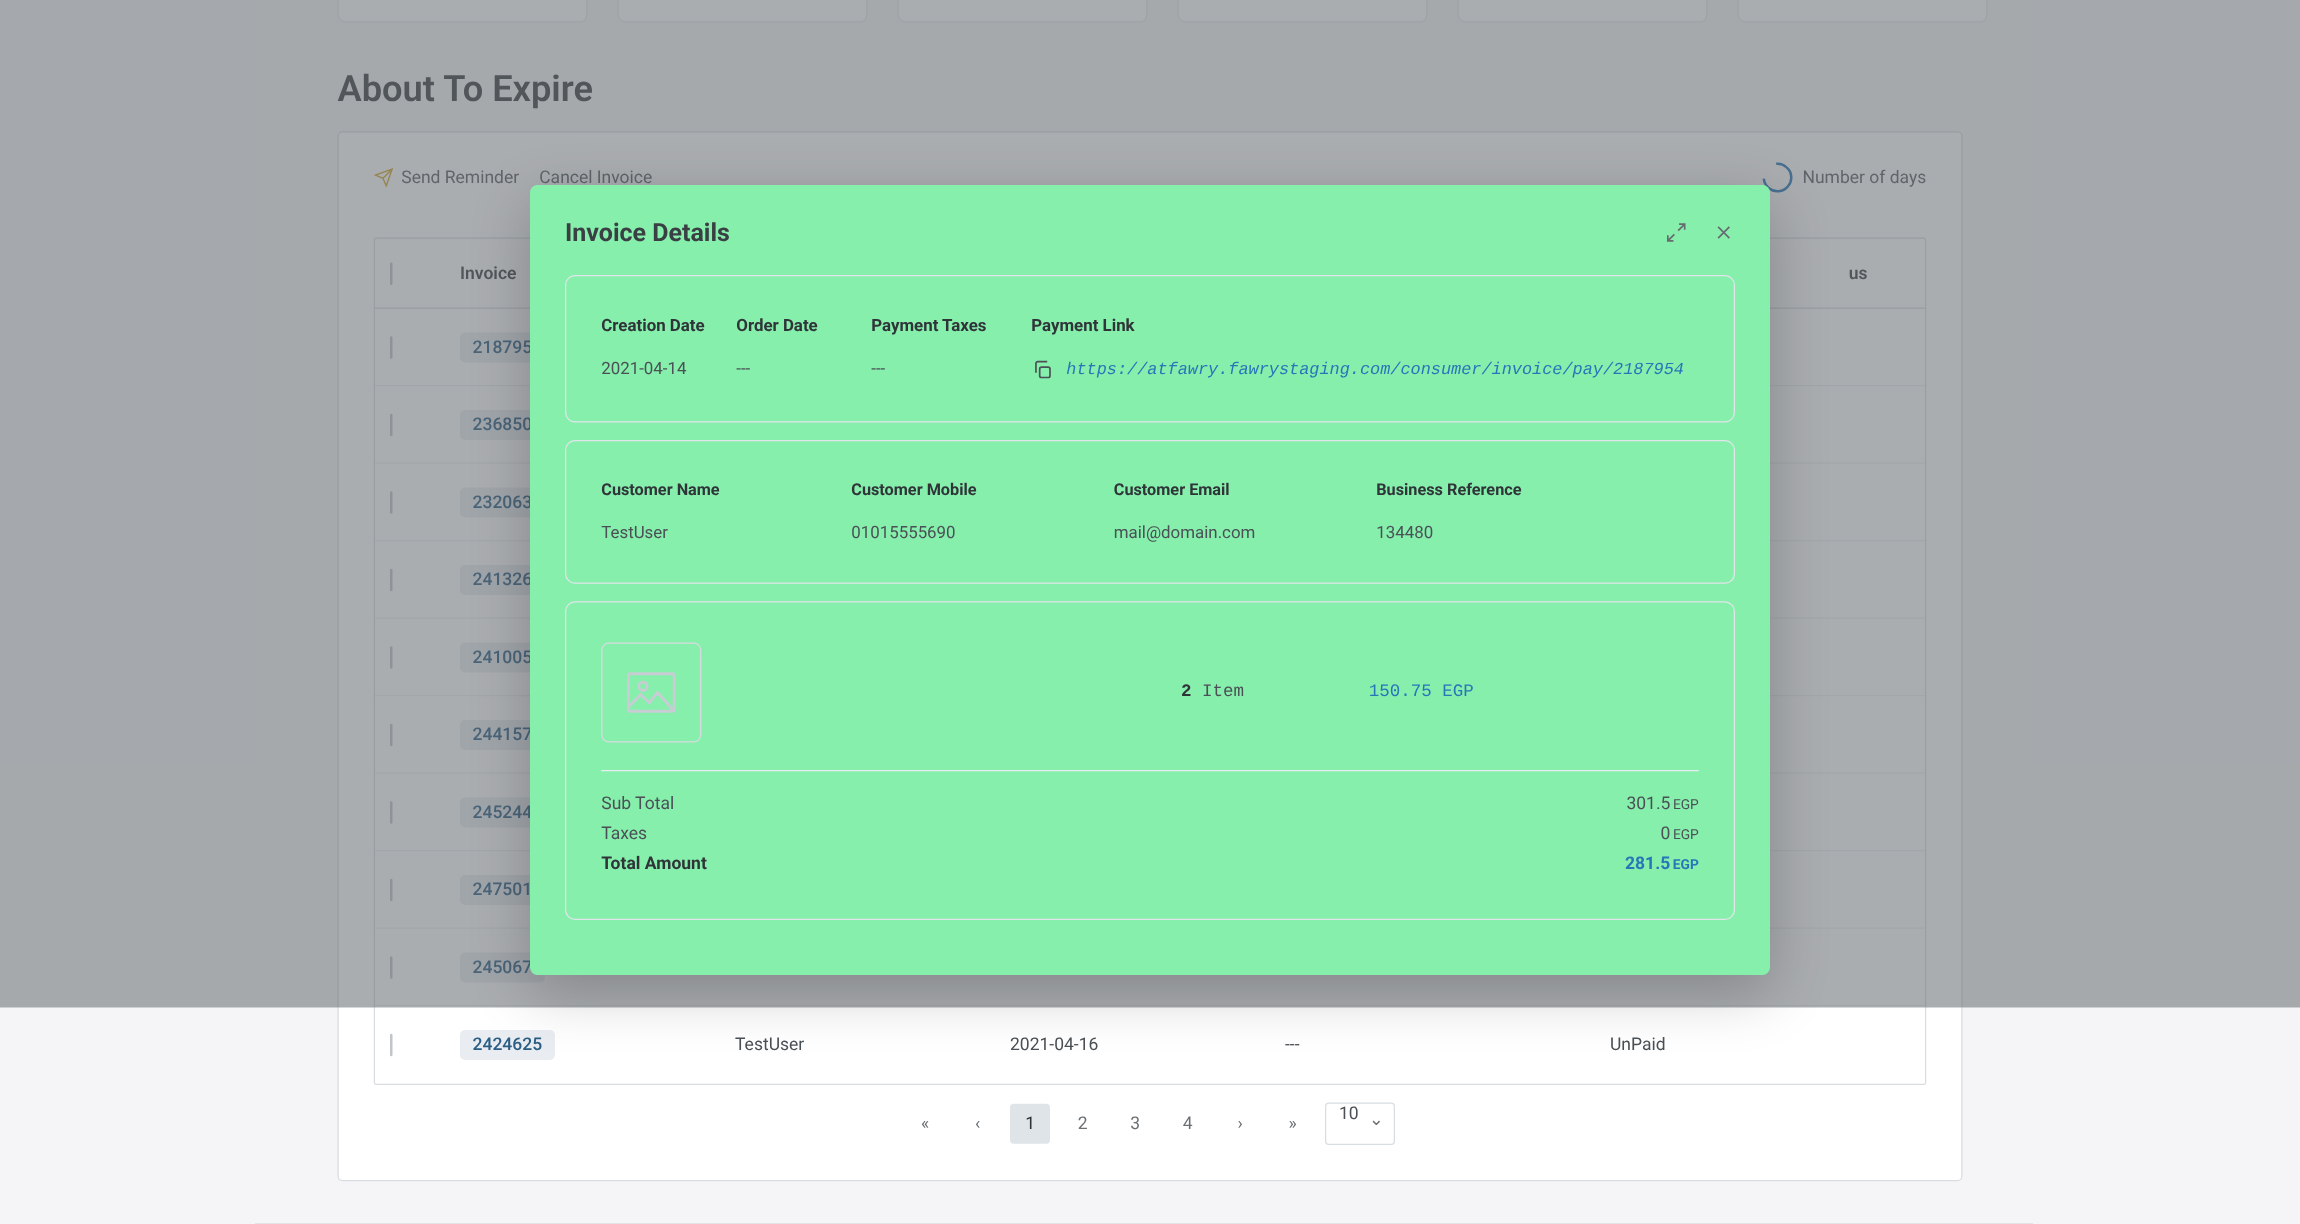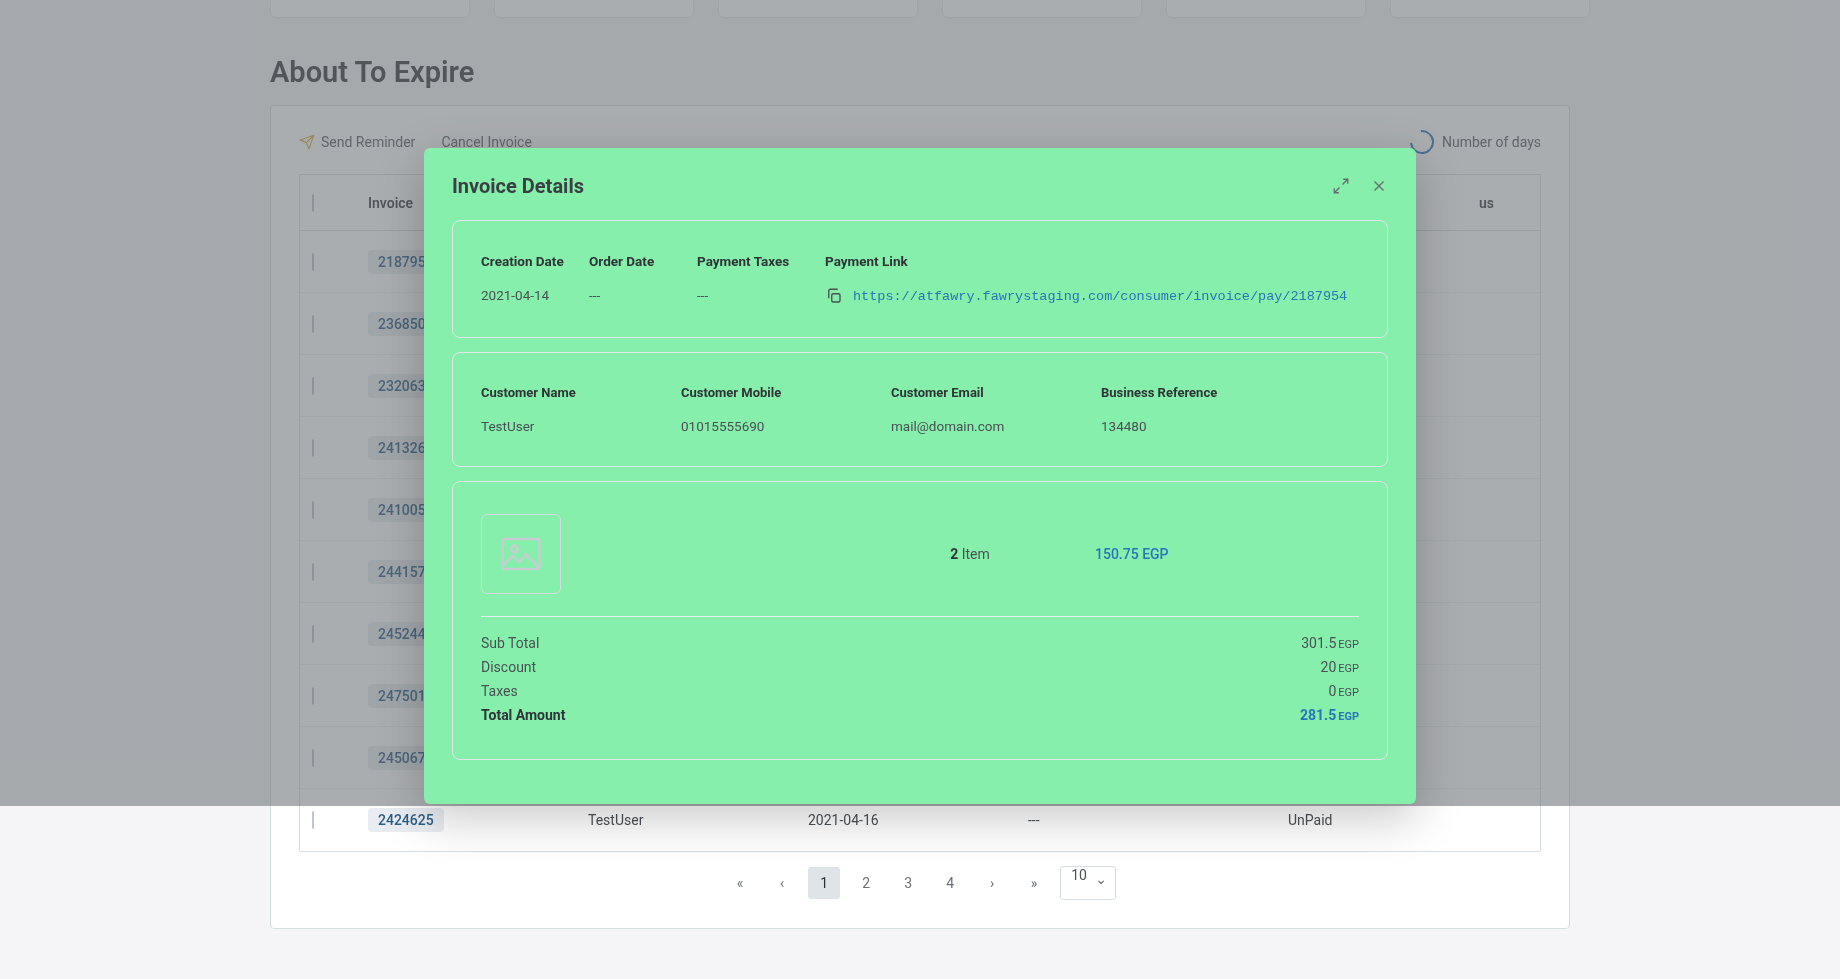--- a/index.html
+++ b/index.html
@@ -45,22 +45,22 @@
     top: 105px; left: 270px;
     width: 1300px;
     background: #fff;
     border: 1px solid #d8dde1;
     border-radius: 4px;
     padding: 24px 28px 28px;
   }
 
   .panel-actions {
     display: flex; align-items: center;
-    gap: 26px;
-    margin-bottom: 20px;
+    gap: 16px;
+    margin-bottom: 36px;
     color: #5a5f64;
   }
   .panel-actions .send   { display: flex; align-items: center; gap: 6px; color: #5a5f64; }
   .panel-actions .cancel { color: #5a5f64; }
   .panel-actions .right  { margin-left: auto; display: flex; align-items: center; gap: 8px; justify-content: flex-end; }
   .panel-actions .circle {
     width: 24px; height: 24px; border-radius: 50%;
     border: 2.5px solid #2876b8;
     border-left-color: transparent;
     transform: rotate(40deg);
@@ -165,35 +165,36 @@
     column-gap: 0;
     row-gap: 18px;
   }
   .row1 .h { font-weight: 700; color: #2f3438; font-size: 13.5px; }
   .row1 .v { color: #4a5055; font-size: 13.5px; }
   .paylink {
     display: flex; align-items: center; gap: 10px;
   }
   .paylink a {
     font-family: "SFMono-Regular", Consolas, "Liberation Mono", Menlo, monospace;
-    color: #2876b8; text-decoration: none; font-size: 13.5px;
+    color: #2876b8; text-decoration: none; font-size: 13.5px; font-style: italic;
   }
 
   .row2 {
     display: grid;
     grid-template-columns: 200px 210px 210px 1fr;
     row-gap: 18px;
   }
   .row2 .h { font-weight: 700; color: #2f3438; font-size: 13px; }
   .row2 .v { color: #4a5055; font-size: 13.5px; }
 
   .itemrow {
     display: grid;
     grid-template-columns: 100px 1fr 250px 1fr;
     align-items: center;
+    font-family: Liberation Mono, monospace;
   }
   .itemrow .thumb {
     width: 80px; height: 80px;
     border: 1px solid #d7dbe0; border-radius: 6px;
     display: flex; align-items: center; justify-content: center;
     color: #c7cdd3;
   }
   .itemrow .qty { text-align: center; color: #4a5055; }
   .itemrow .qty b { color: #2f3438; }
   .itemrow .price { color: #2876b8; font-weight: 500; }
@@ -417,26 +418,20 @@
 
       <div class="hr"></div>
 
       <div class="tot">
         <span class="l">Sub Total</span>
         <span class="r">
           <span>301.5</span><span class="cur">EGP</span>
         </span>
       </div>
       <div class="tot">
-        <span class="l">Discount</span>
-        <span class="r">
-          <span>20</span><span class="cur">EGP</span>
-        </span>
-      </div>
-      <div class="tot">
         <span class="l">Taxes</span>
         <span class="r">
           <span>0</span><span class="cur">EGP</span>
         </span>
       </div>
       <div class="tot total">
         <span class="l">Total Amount</span>
         <span class="r">
           <span>281.5</span><span class="cur">EGP</span>
         </span>

